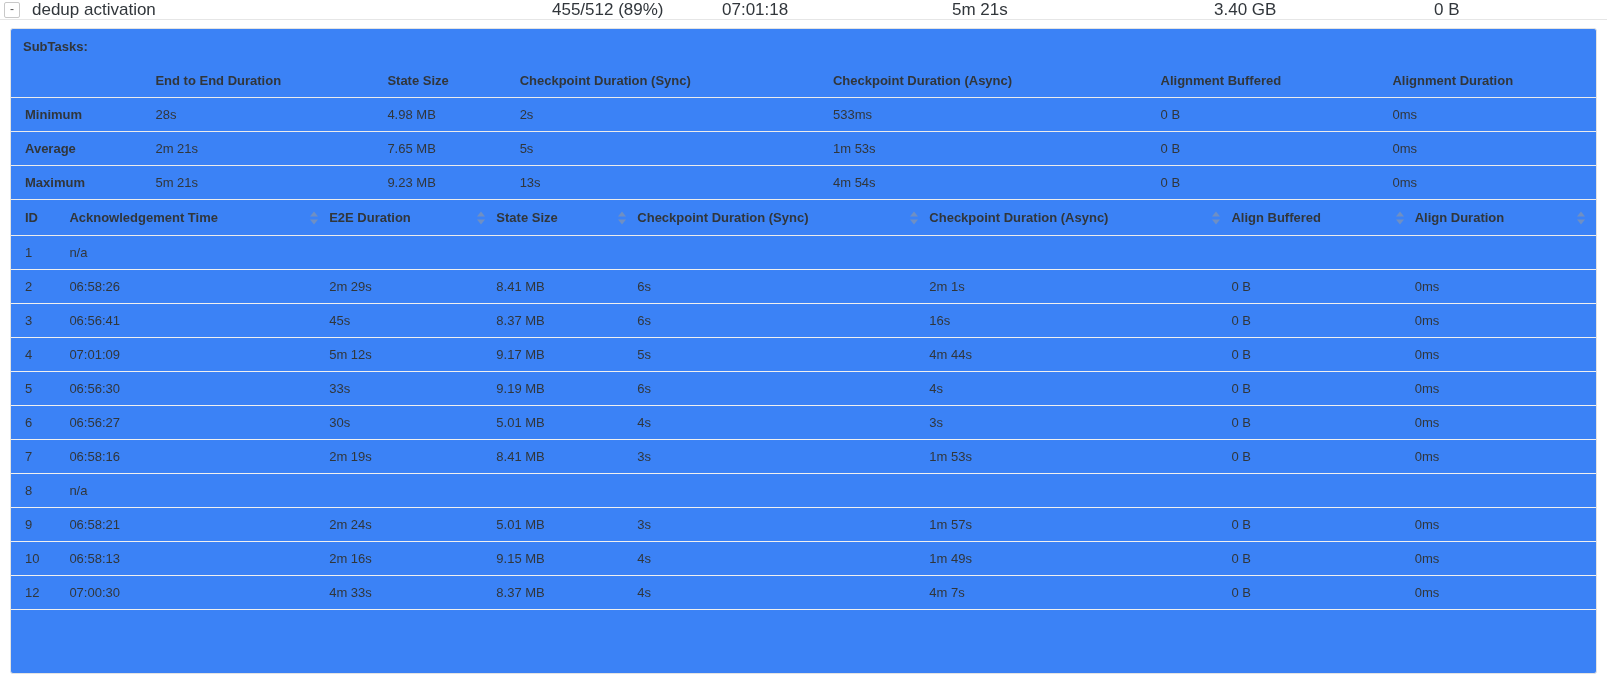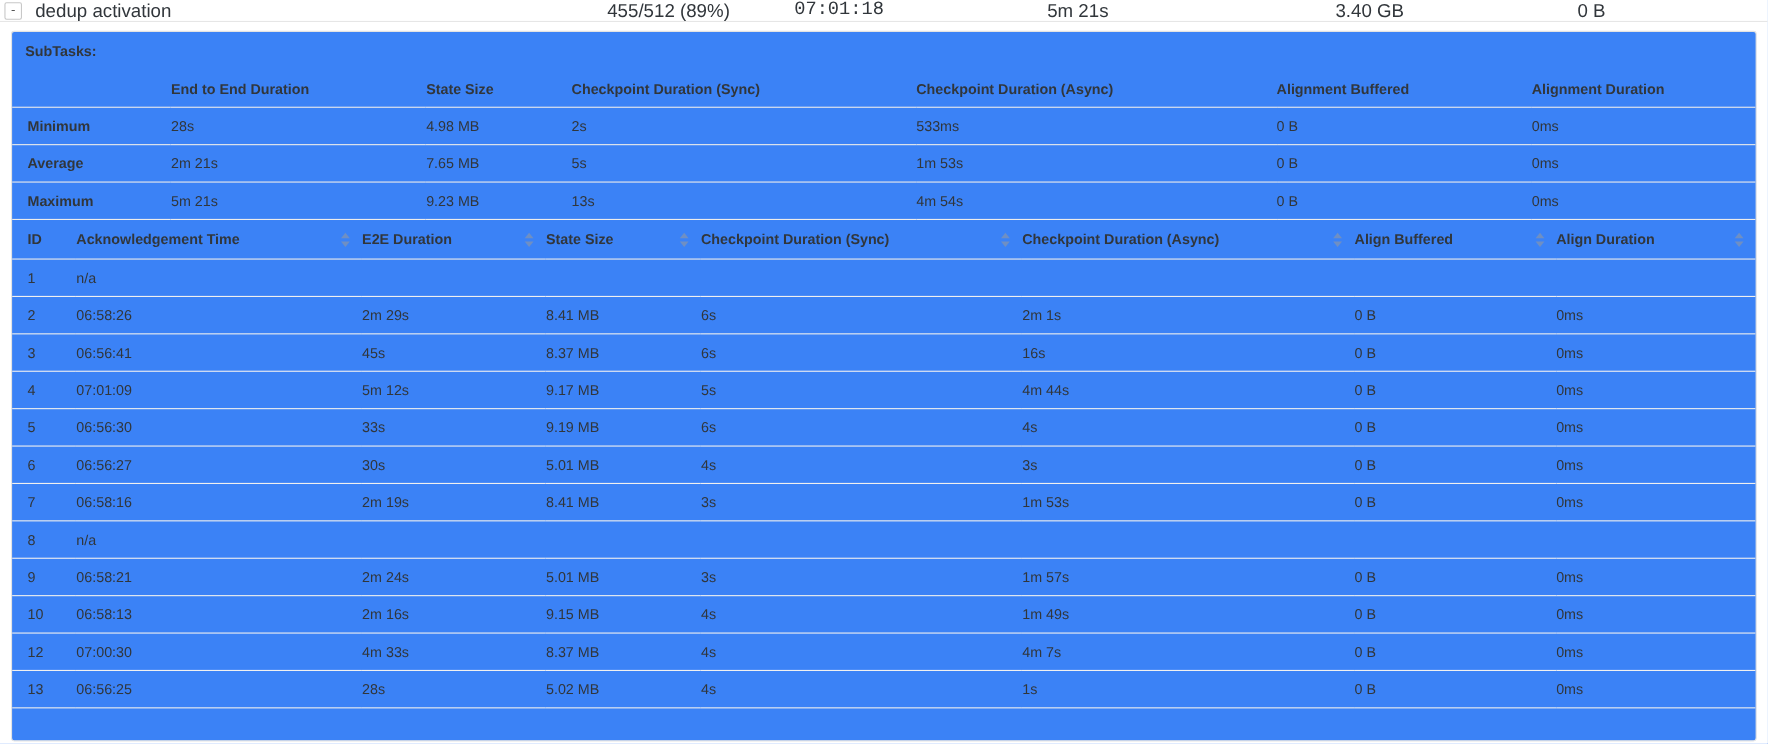--- a/index.html
+++ b/index.html
@@ -37,21 +37,21 @@
     font-size: 12px;
     line-height: 13px;
     text-align: center;
     margin-right: 12px;
     flex: none;
     cursor: pointer;
   }
   .top-row .c { font-size: 17px; color: #31363b; white-space: nowrap; }
   .top-row .c-name  { width: 520px; }
   .top-row .c-ack   { width: 170px; }
-  .top-row .c-lat   { width: 230px; font-family: Liberation Mono, monospace; }
+  .top-row .c-lat   { width: 230px; }
   .top-row .c-dur   { width: 262px; }
   .top-row .c-size  { width: 220px; }
   .top-row .c-buf   { width: 120px; }
 
   
   .subtasks-panel {
     margin: 8px 10px 0 10px;
     border: 1px solid #e3e3e3;
     border-radius: 3px;
     background: #3b82f6;
@@ -311,25 +311,15 @@
         <tr>
           <td class="col-id">12</td>
           <td class="col-ack">07:00:30</td>
           <td class="col-e2e">4m 33s</td>
           <td class="col-size">8.37 MB</td>
           <td class="col-sync">4s</td>
           <td class="col-async">4m 7s</td>
           <td class="col-abuf">0 B</td>
           <td class="col-adur">0ms</td>
         </tr>
-        <tr>
-          <td class="col-id">13</td>
-          <td class="col-ack">06:56:25</td>
-          <td class="col-e2e">28s</td>
-          <td class="col-size">5.02 MB</td>
-          <td class="col-sync">4s</td>
-          <td class="col-async">1s</td>
-          <td class="col-abuf">0 B</td>
-          <td class="col-adur">0ms</td>
-        </tr>
       </tbody>
   </table>
 </div>
 
 </body></html>

